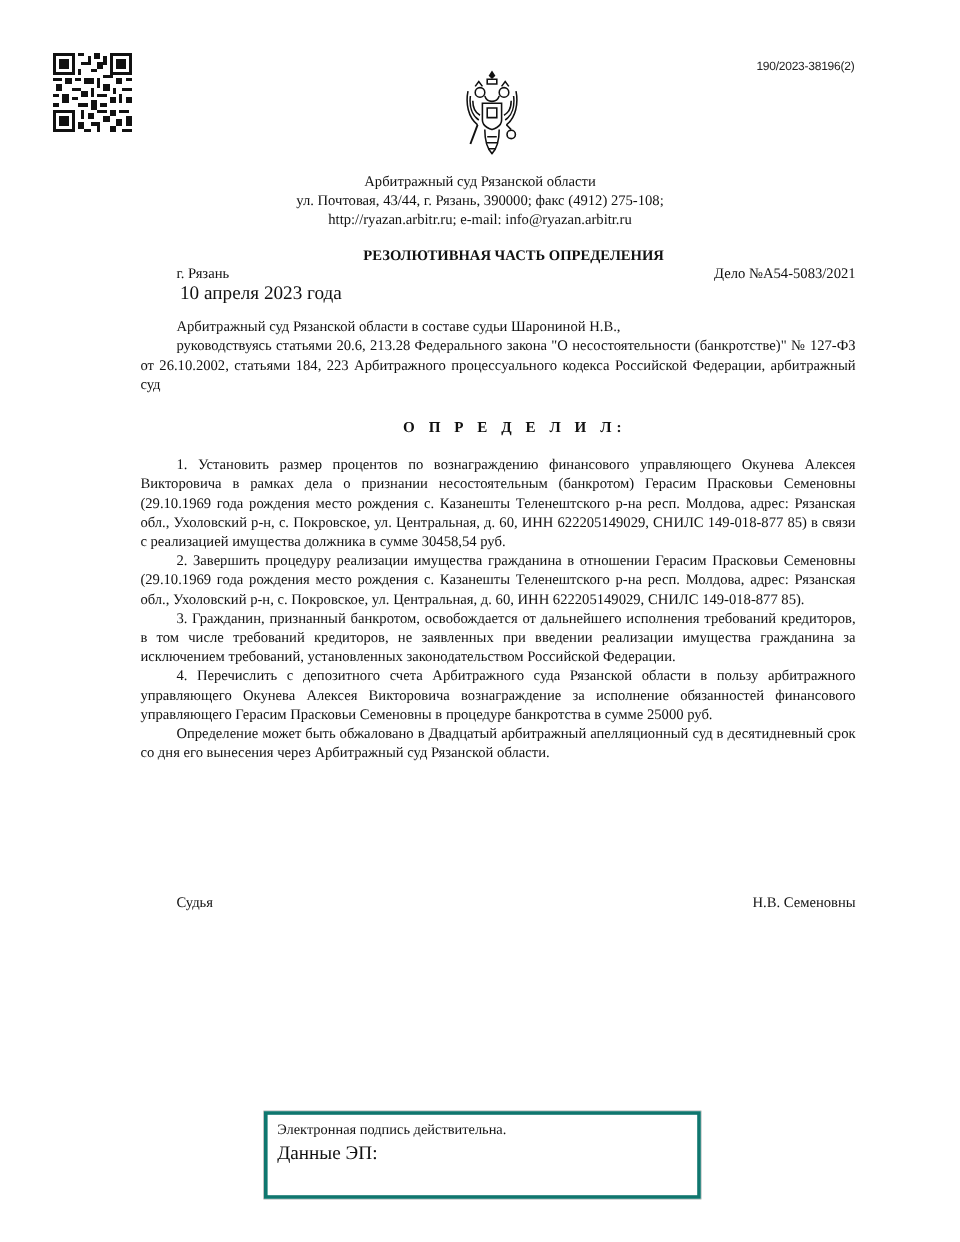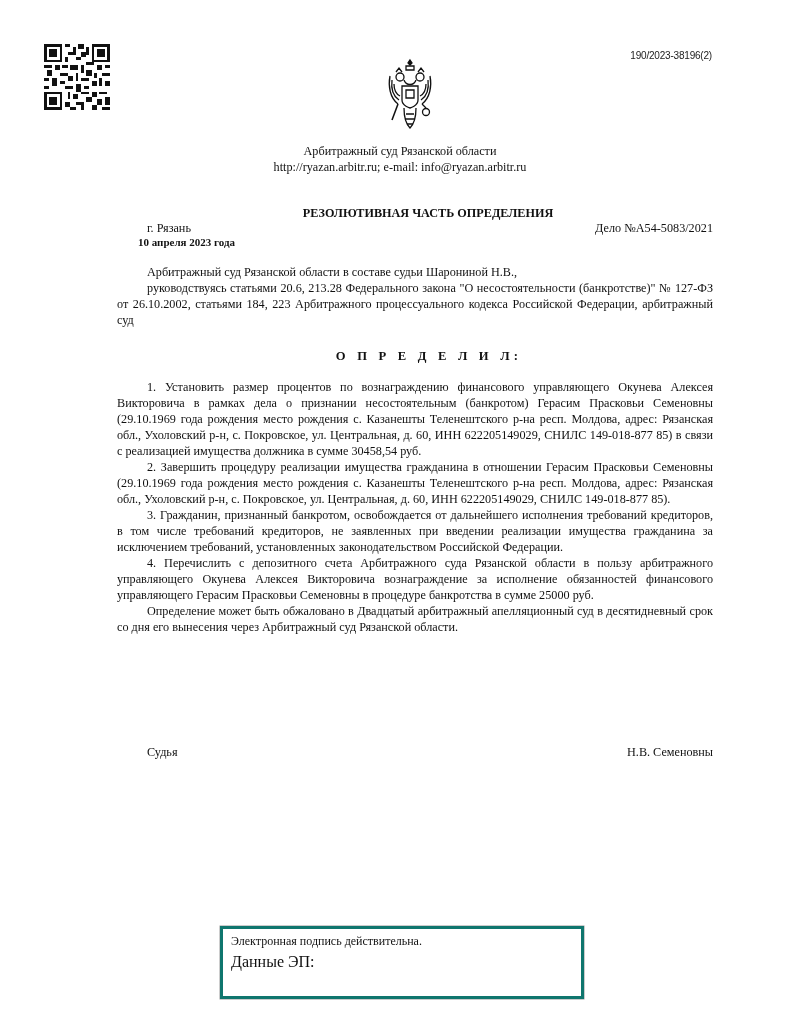--- a/index.html
+++ b/index.html
@@ -7,21 +7,21 @@
          font-family: "Liberation Serif", "DejaVu Serif", serif; color: #111; }
   .abs { position: absolute; }
   .qr { left: 44px; top: 44px; width: 66px; height: 66px; }
   .docnum { right: 88px; top: 50px; font-family: "Liberation Sans", "DejaVu Sans", sans-serif;
             font-size: 10px; letter-spacing: -0.2px; color: #222; }
   .emblem { left: 386px; top: 58px; width: 48px; height: 72px; }
   .court-header { left: 0; width: 800px; top: 143px; text-align: center; font-size: 12.2px; line-height: 16px; }
   .doc-title { left: 0; width: 856px; top: 206px; text-align: center; font-weight: bold; font-size: 12.2px; }
   .city { left: 147px; top: 221px; font-size: 12.2px; }
   .case { right: 87px; top: 221px; font-size: 12.2px; }
-  .date { left: 138px; top: 236px; font-size: 11px; font-weight: bold; }
+  .date { left: 150px; top: 236px; font-size: 16px; font-weight: normal; }
   .body-text { left: 117px; width: 596px; font-size: 12.2px; line-height: 16px; text-align: justify; }
   .body-text p { margin: 0; text-indent: 30px; }
   .intro { top: 264px; }
   .ruling { left: 0; width: 858px; top: 349px; text-align: center; font-weight: bold; font-size: 12.6px; letter-spacing: 4.2px; }
   .items { top: 379px; }
   .sign-left { left: 147px; top: 745px; font-size: 12.2px; }
   .sign-right { right: 87px; top: 745px; font-size: 12.2px; }
   .sig-box { left: 220px; top: 926px; width: 358px; height: 67px; border: 3px solid #0f766e;
              box-shadow: 0 0 0 0.5px #999; }
   .sig-valid { position: absolute; left: 8px; top: 5px; font-size: 12px; }
@@ -112,20 +112,21 @@
     <path d="M12 46 L6 62" stroke-width="1.6"></path>
     <circle cx="40" cy="54" r="3.5"></circle>
     <path d="M36 46 L40 50"></path>
     <path d="M18 50 C18 58 20 66 24 70 C28 66 30 58 30 50"></path>
     <path d="M20 56 h8 M19 61 h10 M21 66 h6"></path>
   </g>
 </svg>
 
 <div class="abs court-header">
   <div>Арбитражный суд Рязанской области</div>
+  <div>ул. Почтовая, 43/44, г. Рязань, 390000; факс (4912) 275-108;</div>
   <div>http://ryazan.arbitr.ru; e-mail: info@ryazan.arbitr.ru</div>
 </div>
 
 <div class="abs doc-title">РЕЗОЛЮТИВНАЯ ЧАСТЬ ОПРЕДЕЛЕНИЯ</div>
 <div class="abs city">г. Рязань</div>
 <div class="abs case">Дело №А54-5083/2021</div>
 <div class="abs date">10 апреля 2023 года</div>
 
 <div class="abs body-text intro">
   <p style="text-indent:30px;padding-left:0;">Арбитражный суд Рязанской области в составе судьи  Шарониной Н.В.,</p>

